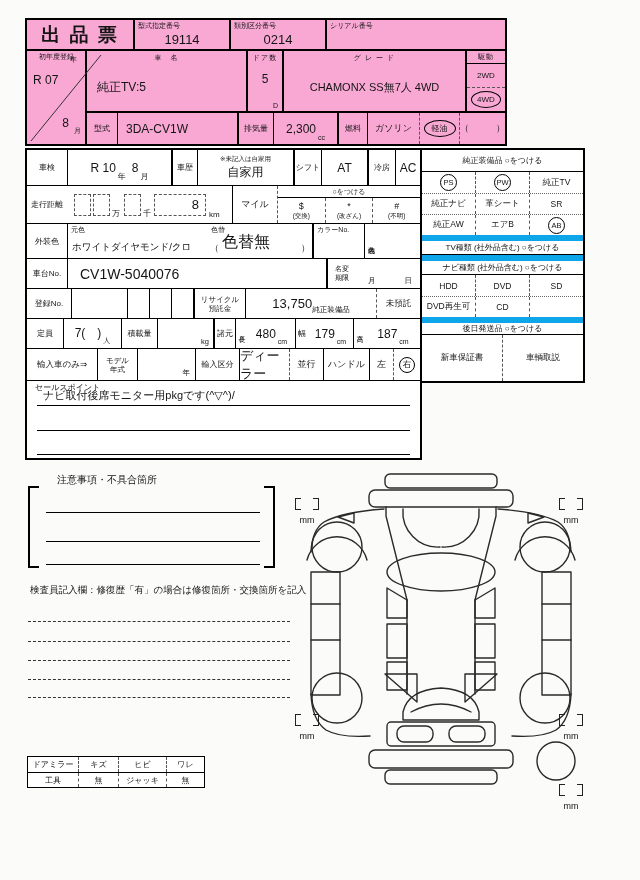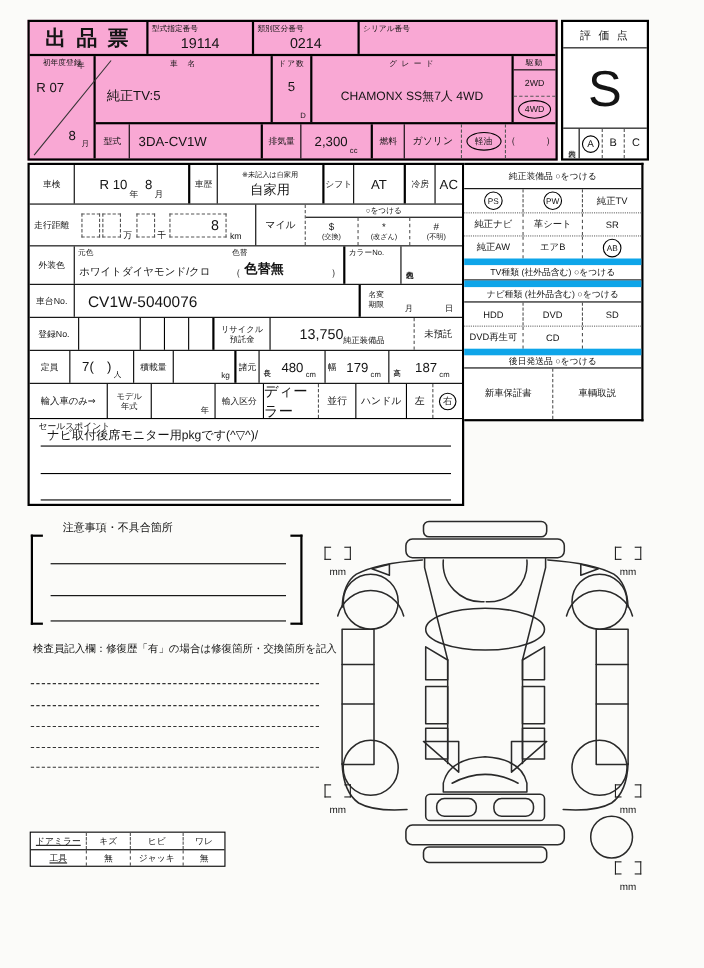--- a/index.html
+++ b/index.html
@@ -90,21 +90,21 @@
   .nline { position:absolute; left:46px; width:214px; border-bottom:1.3px solid #000; }
   .insp-lbl { position:absolute; left:30px; top:584px; font-size:9.5px; }
   .dline { position:absolute; left:28px; width:262px; border-bottom:1px dashed #333; }
 
   
   .dmg { position:absolute; left:27px; top:756px; width:178px; border:1px solid #000; background:#fff; }
   .dmg-row { display:flex; height:15px; }
   .dmg-row + .dmg-row { border-top:1px solid #000; }
   .dmg-c { display:flex; align-items:center; justify-content:center; font-size:8px; }
   .dmg-c + .dmg-c { border-left:1px dashed #555; }
-  .dc1{width:50px;text-decoration:underline;} .dc2{width:40px;} .dc3{width:48px;} .dc4{flex:1;}
+  .dc1{width:50px;} .dc2{width:40px;} .dc3{width:48px;} .dc4{flex:1;}
 
   
   .car-svg { position:absolute; left:290px; top:468px; }
   .car-svg * { fill:none; stroke:#2a2a2a; stroke-width:1.4; stroke-linejoin:round; stroke-linecap:round; }
   .mm-label { position:absolute; width:34px; text-align:center; }
   .mm-text { font-size:9px; display:block; margin-top:1px; }
   .brk { display:inline-block; width:24px; height:12px; position:relative; }
   .brk::before { content:""; position:absolute; left:0; top:0; bottom:0; width:5px; border:1.5px solid #222; border-right:none; }
   .brk::after  { content:""; position:absolute; right:0; top:0; bottom:0; width:5px; border:1.5px solid #222; border-left:none; }
 </style>
@@ -176,32 +176,20 @@
           <div class="cell bl" style="width:52px;font-size:9px">ガソリン</div>
           <div class="cell dl" style="width:40px">
             <span class="circ" style="width:32px;height:17px;font-size:8px">軽油</span>
           </div>
           <div class="cell dl" style="flex:1;font-size:9px">（　　　）</div>
         </div>
       </div>
     </div>
   </div>
 
-  <div class="evalbox">
-    <div class="ev-hdr">評 価 点</div>
-    <div class="ev-score">S</div>
-    <div class="ev-int">
-      <div class="ev-int-lbl vert">内装</div>
-      <div class="ev-g">
-        <span class="circ circA">A</span>
-      </div>
-      <div class="ev-g">B</div>
-      <div class="ev-g">C</div>
-    </div>
-  </div>
 
   <div class="box2">
 
     <div class="r" style="height:36px">
       <div class="cell rowlab" style="width:40px">車検</div>
       <div class="cell bl" style="width:104px">
         <span class="val">R 10</span>
         <span class="lbl" style="align-self:flex-end;padding-bottom:3px;margin:0 6px 0 2px">年</span>
         <span class="val">8</span>
         <span class="lbl" style="align-self:flex-end;padding-bottom:3px;margin-left:2px">月</span>
@@ -253,21 +241,21 @@
     <div class="r" style="height:35px">
       <div class="cell rowlab" style="width:40px">外装色</div>
       <div class="bl" style="flex:1;display:flex">
         <div style="flex:1.3;position:relative">
           <span class="tlbl">元色</span>
           <span style="position:absolute;left:4px;bottom:4px;font-size:9.5px">ホワイトダイヤモンド/クロ</span>
         </div>
         <div style="width:104px;position:relative">
           <span class="tlbl">色替</span>
           <span style="position:absolute;left:2px;bottom:3px;font-size:9px">（</span>
-          <span style="position:absolute;left:14px;bottom:5px;font-size:12px;font-weight:bold">色替無</span>
+          <span style="position:absolute;left:14px;bottom:5px;font-size:16px;font-weight:normal">色替無</span>
           <span style="position:absolute;right:2px;bottom:3px;font-size:9px">）</span>
         </div>
       </div>
       <div class="bl2" style="width:52px;position:relative">
         <span class="tlbl">カラーNo.</span>
       </div>
       <div class="bl" style="width:56px;display:flex;align-items:center">
         <span class="vert" style="margin-left:3px">内装色</span>
       </div>
     </div>

